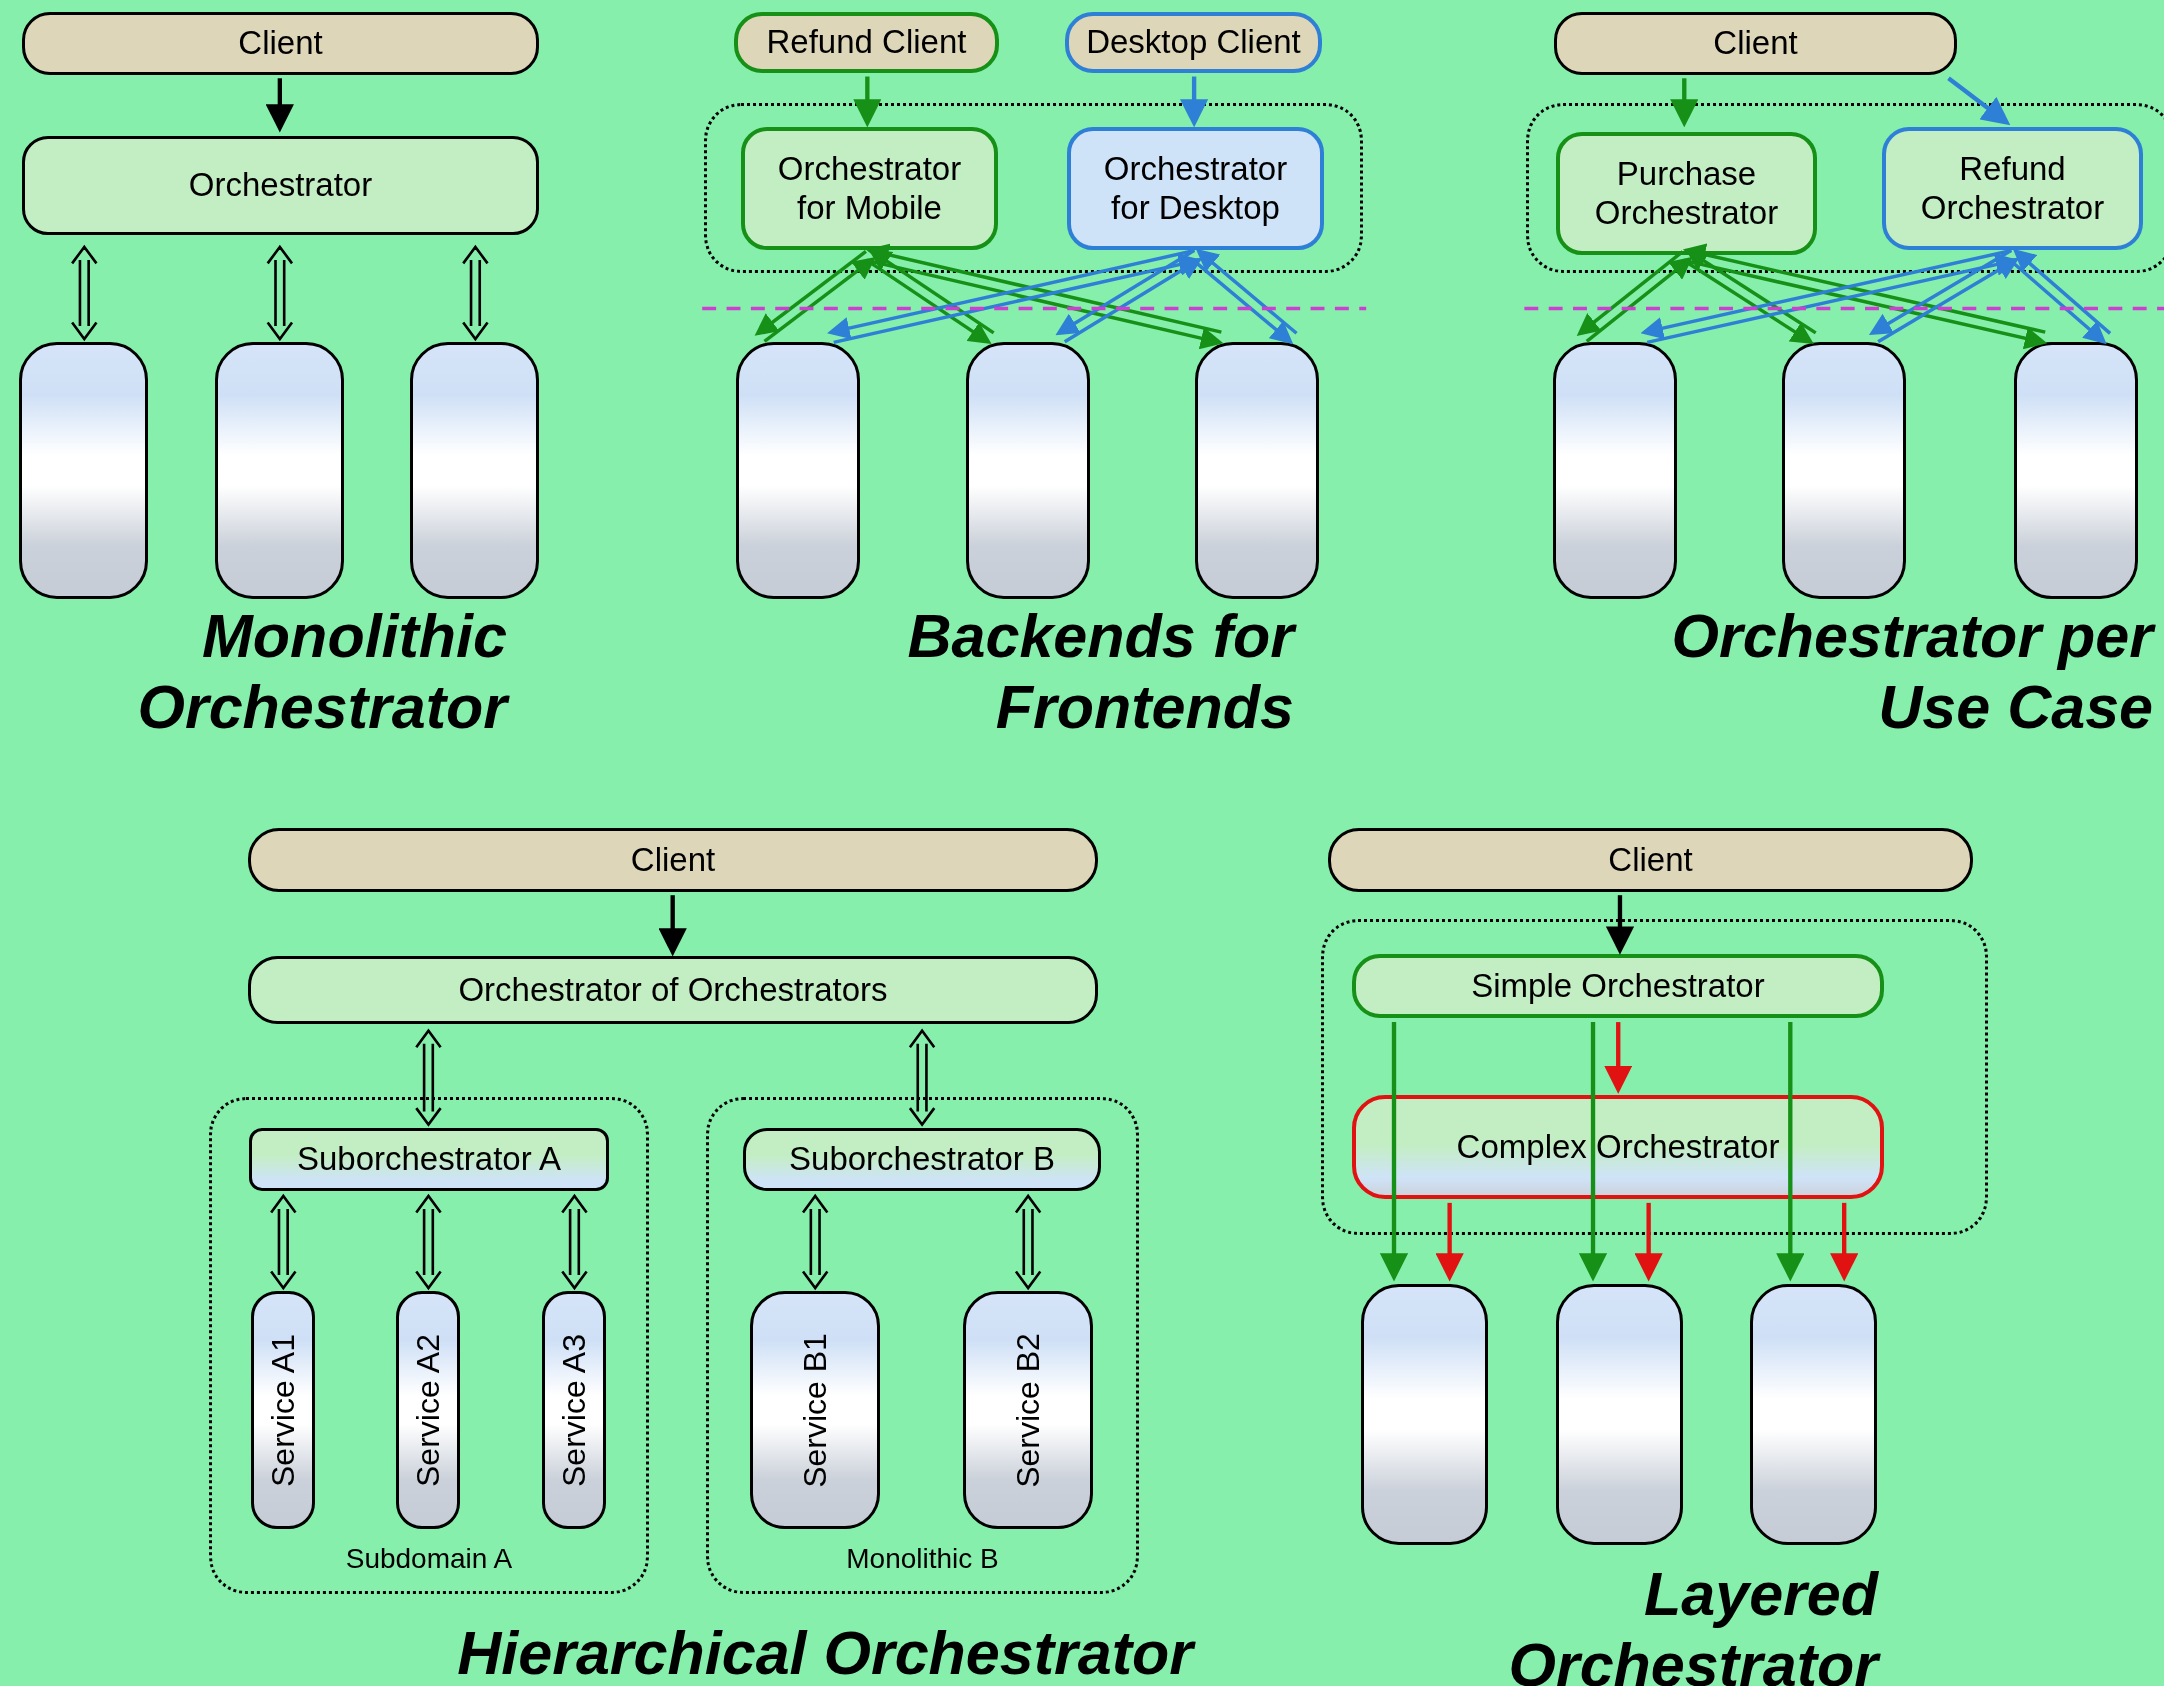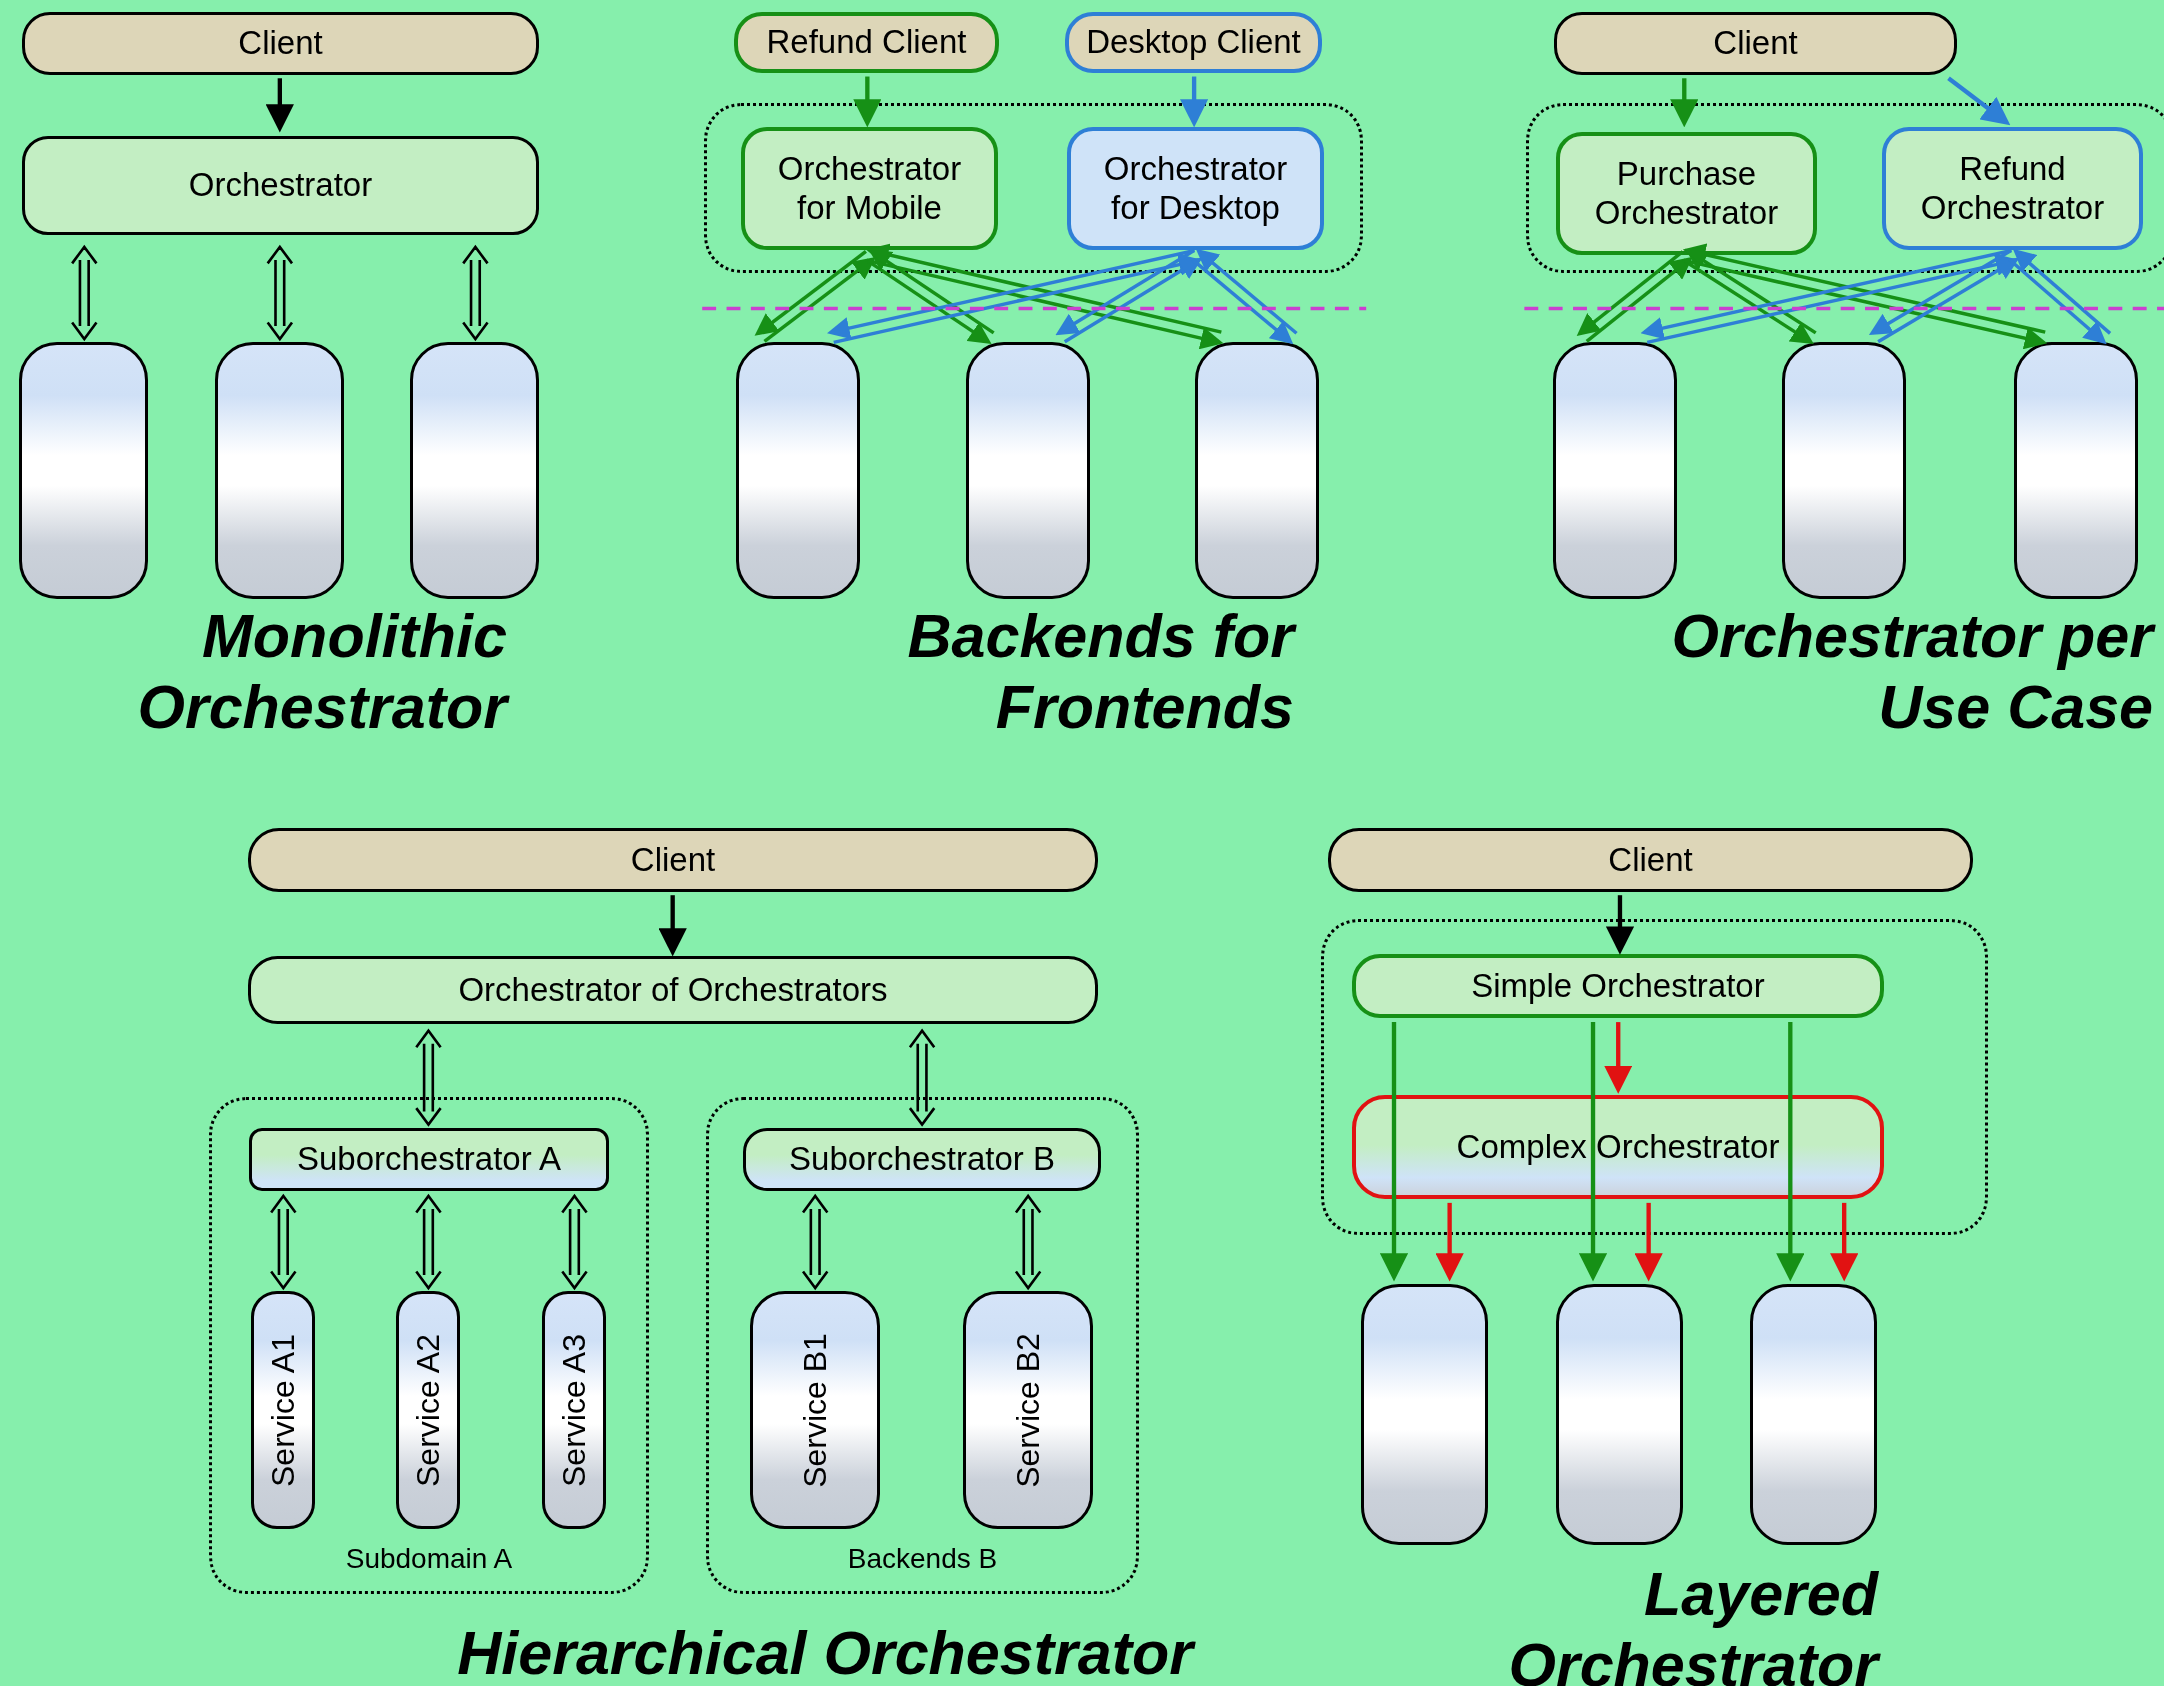--- a/index.html
+++ b/index.html
@@ -87,21 +87,21 @@
   <div class="plain" style="left:209px;top:1543px;width:440px">Subdomain A</div>
 
   <div class="dotted" style="left:706px;top:1097px;width:433px;height:497px"></div>
   <div class="box subgrad" style="left:743px;top:1128px;width:358px;height:63px;border-radius:24px">Suborchestrator B</div>
   <div class="service vservice" style="left:750px;top:1291px;width:130px;height:238px;border-radius:35px">
     <span class="vlabel">Service B1</span>
   </div>
   <div class="service vservice" style="left:963px;top:1291px;width:130px;height:238px;border-radius:35px">
     <span class="vlabel">Service B2</span>
   </div>
-  <div class="plain" style="left:706px;top:1543px;width:433px">Backends B</div>
+  <div class="plain" style="left:706px;top:1543px;width:433px">Monolithic B</div>
 
   <div class="title" style="left:150px;top:1618px;width:1043px">Hierarchical Orchestrator</div>
 
   <div class="box tan" style="left:1328px;top:828px;width:645px;height:64px;border-radius:31px">Client</div>
   <div class="dotted" style="left:1321px;top:919px;width:667px;height:316px"></div>
   <div class="box greenfill gborder" style="left:1352px;top:954px;width:532px;height:64px;border-radius:28px">Simple Orchestrator</div>
   <div class="box complexgrad rborder" style="left:1352px;top:1095px;width:532px;height:104px;border-radius:33px">Complex Orchestrator</div>
   <div class="service" style="left:1361px;top:1284px;width:127px;height:261px"></div>
   <div class="service" style="left:1556px;top:1284px;width:127px;height:261px"></div>
   <div class="service" style="left:1750px;top:1284px;width:127px;height:261px"></div>

